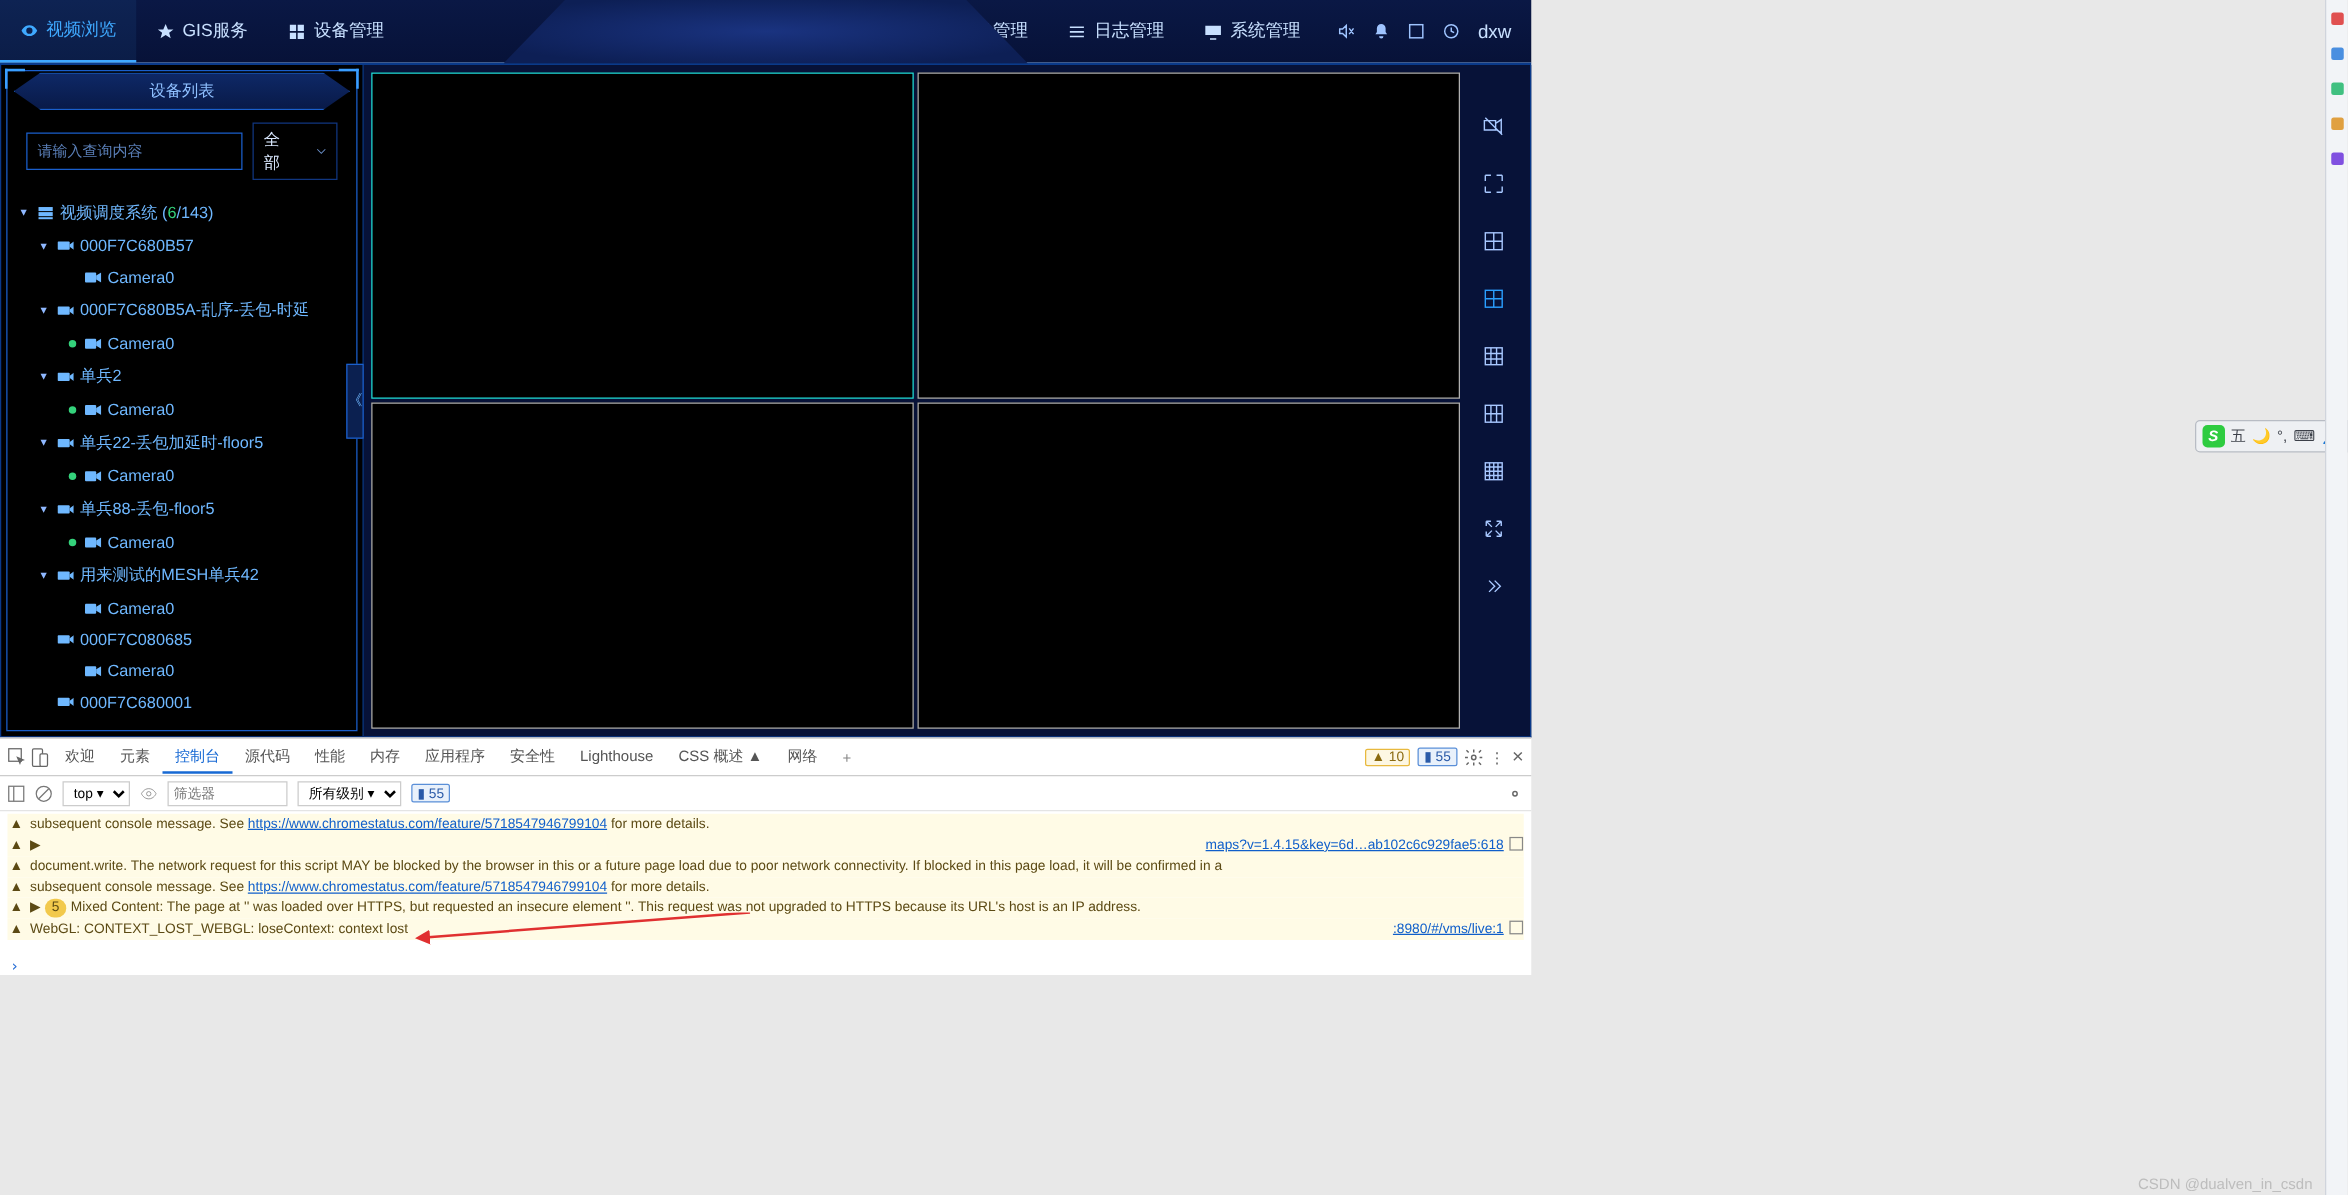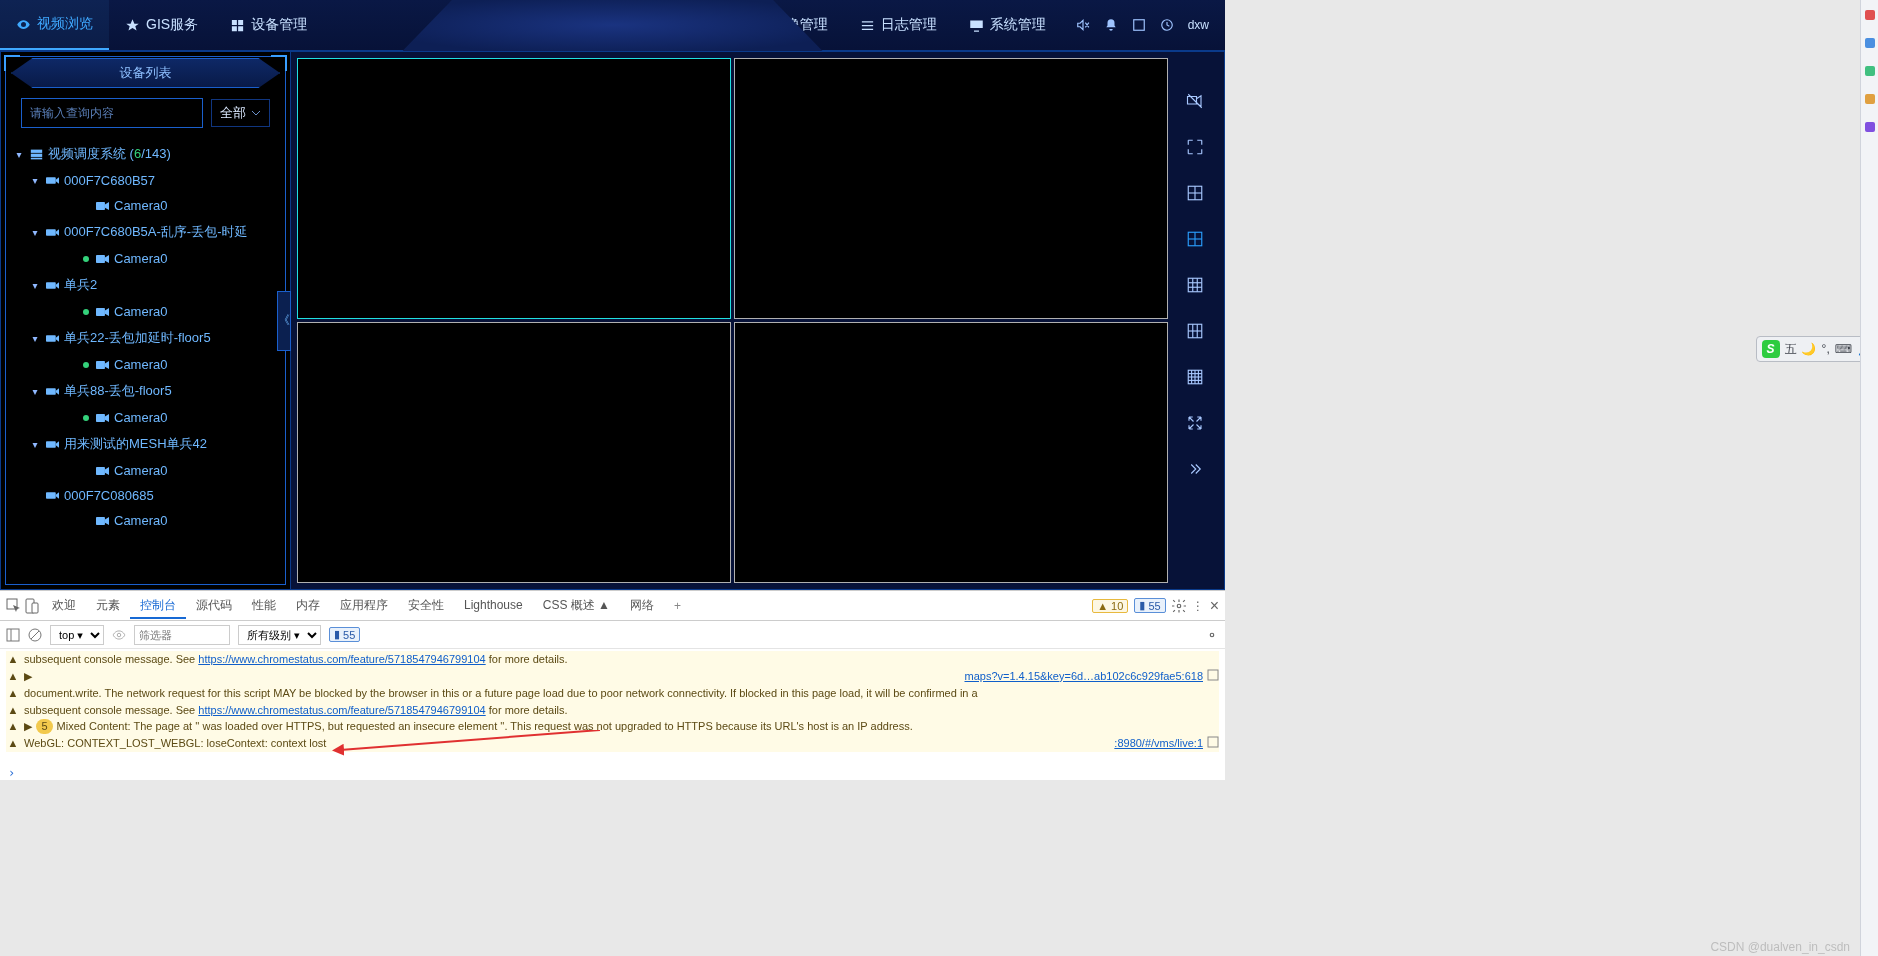--- a/index.html
+++ b/index.html
@@ -10,33 +10,33 @@
 .nav-item{display:flex;align-items:center;gap:6px;padding:0 16px;height:100%;font-size:14px;cursor:pointer;color:#c8e0ff}
 .nav-item.active{color:#3fa9ff;border-bottom:2px solid #3fa9ff;background:rgba(63,169,255,0.08)}
 .nav-item svg{width:15px;height:15px;fill:currentColor}
 .center-title{position:absolute;left:50%;transform:translateX(-50%);display:flex;align-items:center;gap:14px;color:#e8f2ff;font-size:28px;font-weight:500;letter-spacing:3px;height:100%}
 .center-title svg{width:34px;height:34px}
 .center-frame::before,.center-frame::after{content:"";position:absolute;top:0;height:0;width:0;border-top:52px solid #162a6e}
 .center-frame{position:absolute;left:50%;transform:translateX(-50%);width:420px;height:52px;background:radial-gradient(ellipse at center,#1a3380 0%,#0d1f55 80%);clip-path:polygon(12% 0,88% 0,100% 100%,0 100%)}
 .nav-right{margin-left:auto;display:flex;align-items:center;height:100%}
 .sys-icons{display:flex;gap:14px;padding:0 14px;align-items:center}
 .sys-icons svg{width:14px;height:14px;fill:#9fc4ff;cursor:pointer}
-.user-name{font-size:12px;color:#c8e0ff;padding-right:16px}
+.user-name{font-size:15px;color:#c8e0ff;padding-right:16px}
 .main{flex:1;display:flex;background:#071238;border:1px solid #0a3a8a;border-top:none;overflow:hidden}
 .sidebar{width:290px;background:#000000;border-right:1px solid #0a3a8a;display:flex;flex-direction:column;position:relative}
 .side-header{height:30px;margin:6px 10px 0;display:flex;align-items:center;justify-content:center;color:#8fc0ff;font-size:13px;position:relative;border:1px solid #1a5fcc;clip-path:polygon(8% 0,92% 0,100% 50%,92% 100%,8% 100%,0 50%);background:linear-gradient(#0e2866,#091a48)}
 .search-row{display:flex;gap:8px;padding:10px 20px;align-items:center}
 .search-input{flex:1;height:30px;background:transparent;border:1px solid #1a5fcc;color:#c8e0ff;padding:0 8px;font-size:12px;outline:none}
 .search-input::placeholder{color:#5a7fb8}
-.filter-all{display:flex;align-items:center;gap:5px;color:#dbe9ff;font-size:13px;padding:4px 8px;border:1px solid #103680;cursor:pointer}
+.filter-all{display:flex;align-items:center;gap:21px;color:#dbe9ff;font-size:13px;padding:4px 8px;border:1px solid #103680;cursor:pointer}
 .tree{flex:1;overflow:auto;padding:2px 0 8px 0;font-size:13px;color:#6fb8ff}
 .tree-row{display:flex;align-items:center;gap:5px;padding:5px 0 5px 12px;cursor:pointer;white-space:nowrap}
 .tree-row .caret{width:12px;display:inline-flex;justify-content:center;color:#8fb8ff;font-size:10px}
 .tree-row.lvl1{padding-left:28px}
-.tree-row.lvl2{padding-left:82px}
+.tree-row.lvl2{padding-left:54px}
 .cnt-active{color:#34d27b}
 .cam-dot{width:6px;height:6px;border-radius:50%;background:#34d27b;display:inline-block;margin-right:2px}
 .cam-dot.off{background:transparent}
 .collapse-handle{position:absolute;right:-1px;top:50%;transform:translateY(-50%);width:14px;height:60px;background:#0b2050;border:1px solid #1a5fcc;display:flex;align-items:center;justify-content:center;color:#6fb8ff;font-size:12px;cursor:pointer}
 .video-area{flex:1;padding:6px;display:flex;gap:4px}
 .grid{flex:1;display:grid;grid-template-columns:1fr 1fr;grid-template-rows:1fr 1fr;gap:3px}
 .cell{background:#000;border:1px solid #b0b0b0}
 .cell.active{border:1px solid #20e0e0}
 .right-tools{width:46px;display:flex;flex-direction:column;align-items:center;gap:24px;padding-top:32px;color:#a8c8ff}
 .right-tools .tbtn{width:22px;height:22px;display:flex;align-items:center;justify-content:center;cursor:pointer}
@@ -262,20 +262,28 @@
             <span>000F7C080685</span>
           </div>
           <div class="tree-row lvl2">
             <span class="cam-dot off"></span>
             <svg width="13" height="10" viewBox="0 0 16 12">
               <rect x="0" y="1" width="11" height="10" rx="1" fill="#6fb8ff"></rect>
               <path d="M11 4l5-3v10l-5-3z" fill="#6fb8ff"></path>
             </svg>
             <span>Camera0</span>
           </div>
+          <div class="tree-row lvl1">
+            <span class="caret"></span>
+            <svg width="13" height="11" viewBox="0 0 16 12">
+              <rect x="0" y="2" width="12" height="8" rx="1" fill="#6fb8ff"></rect>
+              <path d="M12 5l4-3v8l-4-3z" fill="#6fb8ff"></path>
+            </svg>
+            <span>000F7C680001</span>
+          </div>
         </div>
       <div class="collapse-handle">《</div>
     </div>
 
     <div class="video-area">
       <div class="grid">
         <div class="cell active"></div>
         <div class="cell"></div>
         <div class="cell"></div>
         <div class="cell"></div>

